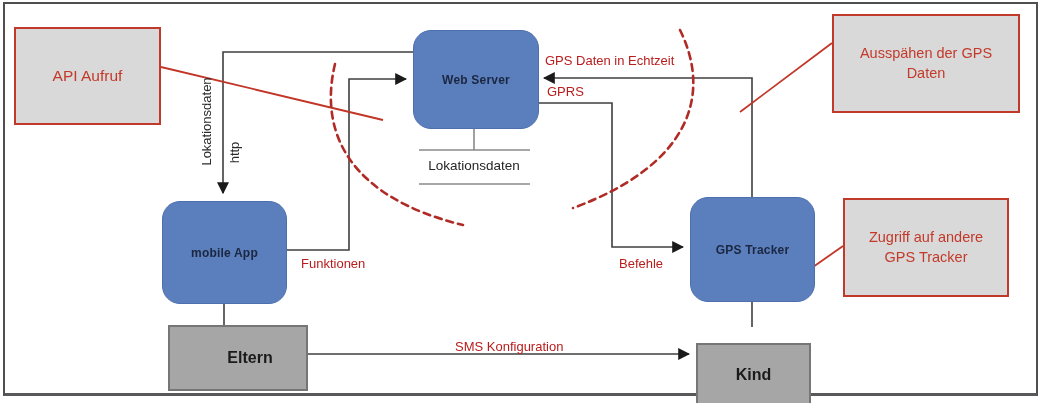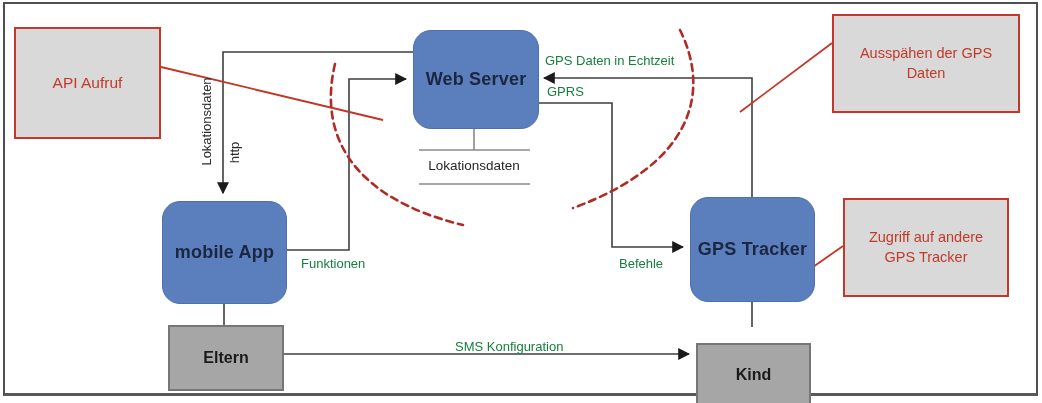--- a/index.html
+++ b/index.html
@@ -5,34 +5,34 @@
   html,body{margin:0;padding:0;background:#fff;}
   body{font-family:"Liberation Sans",sans-serif;}
   .stage{position:relative;width:1042px;height:403px;background:#ffffff;overflow:hidden;}
   .frame{position:absolute;left:3px;top:2px;width:1031px;height:389px;
          border:2px solid #4f4f51;border-bottom:3px solid #58585a;background:transparent;}
   .layer{position:absolute;left:0;top:0;width:1042px;height:403px;}
 
   
   .node{position:absolute;background:#5b7ebd;border:1px solid #4e6fae;border-radius:18px;
         display:flex;align-items:center;justify-content:center;
-        color:#1b2740;font-weight:bold;font-size:18px;letter-spacing:.2px;}
+        color:#1b2740;font-weight:bold;font-size:12px;letter-spacing:.2px;}
 
   
   .actor{position:absolute;background:#a6a6a6;border:2px solid #767676;
          display:flex;align-items:center;justify-content:center;
          color:#1a1a1a;font-weight:bold;font-size:16px;}
 
   
   .callout{position:absolute;background:#d9d9d9;border:2px solid #c0392b;
            display:flex;align-items:center;justify-content:center;text-align:center;
            color:#c33a2a;font-size:14.5px;padding:4px 8px;box-sizing:border-box;line-height:1.35;}
 
   
-  .elabel{position:absolute;color:#15803d;font-size:13px;white-space:nowrap;}
+  .elabel{position:absolute;color:#b91c1c;font-size:13px;white-space:nowrap;}
   .vlabel{position:absolute;color:#2b2b2b;font-size:13px;white-space:nowrap;
           text-align:center;transform:rotate(-90deg);transform-origin:center center;}
 
   .dslabel{position:absolute;left:409px;top:158px;width:130px;text-align:center;
            color:#262626;font-size:13.5px;}
 </style>
 </head>
 <body>
 
 <div class="stage">
@@ -75,30 +75,30 @@
   <div class="node" style="left:413px;top:30px;width:124px;height:97px;">
     <span>Web Server</span>
   </div>
   <div class="node" style="left:162px;top:201px;width:123px;height:101px;">
     <span>mobile App</span>
   </div>
   <div class="node" style="left:690px;top:197px;width:123px;height:103px;">
     <span>GPS Tracker</span>
   </div>
 
-  <div class="actor" style="left:168px;top:325px;width:112px;height:62px;">
+  <div class="actor" style="left:168px;top:325px;width:112px;height:62px;padding-left:24px;">
     <span>Eltern</span>
   </div>
   <div class="actor" style="left:696px;top:343px;width:111px;height:60px;">
     <span>Kind</span>
   </div>
 
   <div class="dslabel">Lokationsdaten</div>
 
-  <div class="callout" style="left:14px;top:27px;width:147px;height:112px;font-size:15.5px;">
+  <div class="callout" style="left:14px;top:27px;width:147px;height:98px;font-size:15.5px;">
     <span>API Aufruf</span>
   </div>
   <div class="callout" style="left:832px;top:14px;width:188px;height:99px;text-align:center;">
     <span>Ausspähen der GPS Daten</span>
   </div>
   <div class="callout" style="left:843px;top:198px;width:166px;height:99px;">
     <span>Zugriff auf andere GPS Tracker</span>
   </div>
 
   <div class="vlabel" style="left:141px;top:114px;width:130px;">Lokationsdaten</div>

